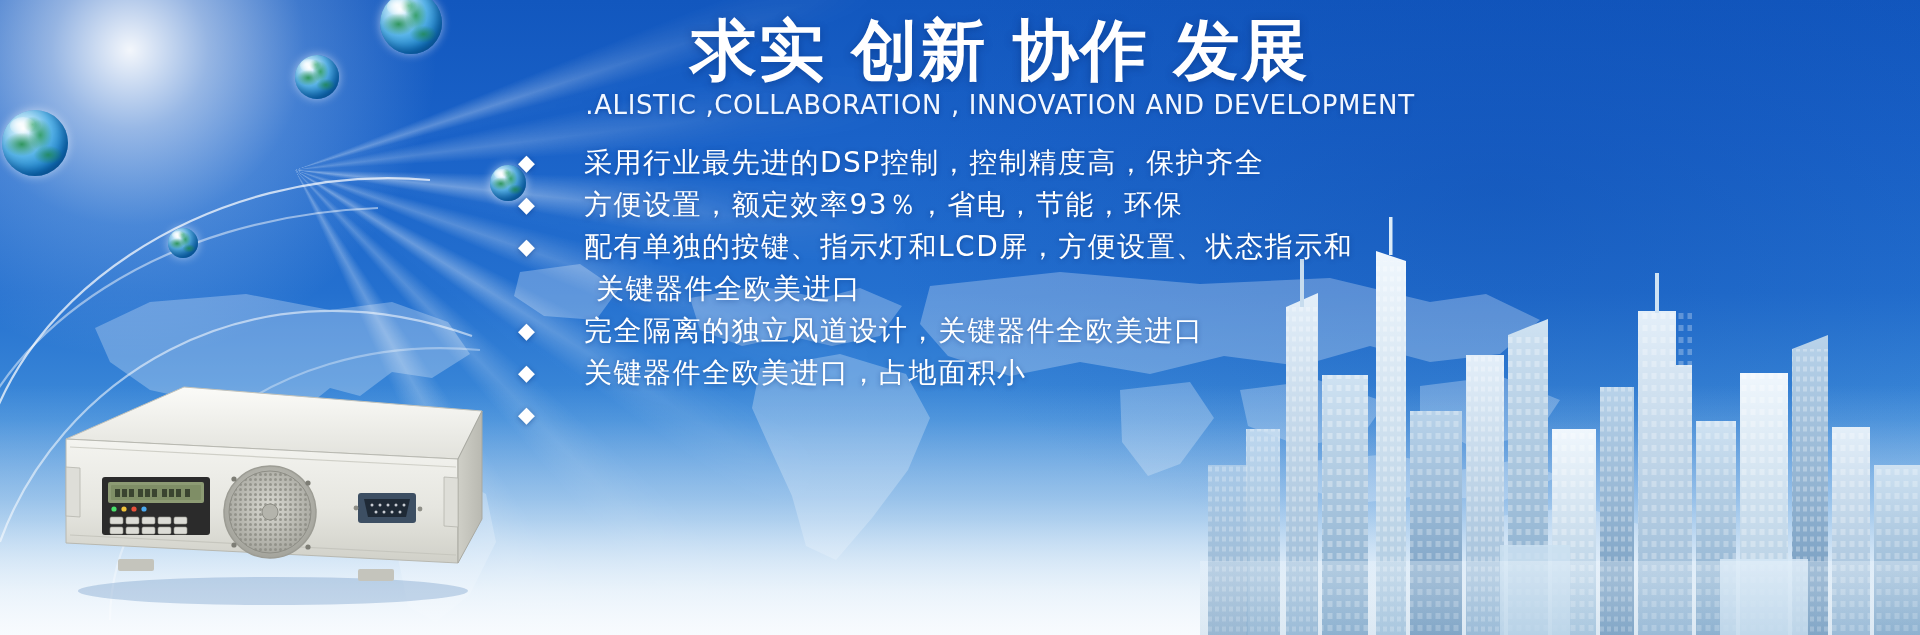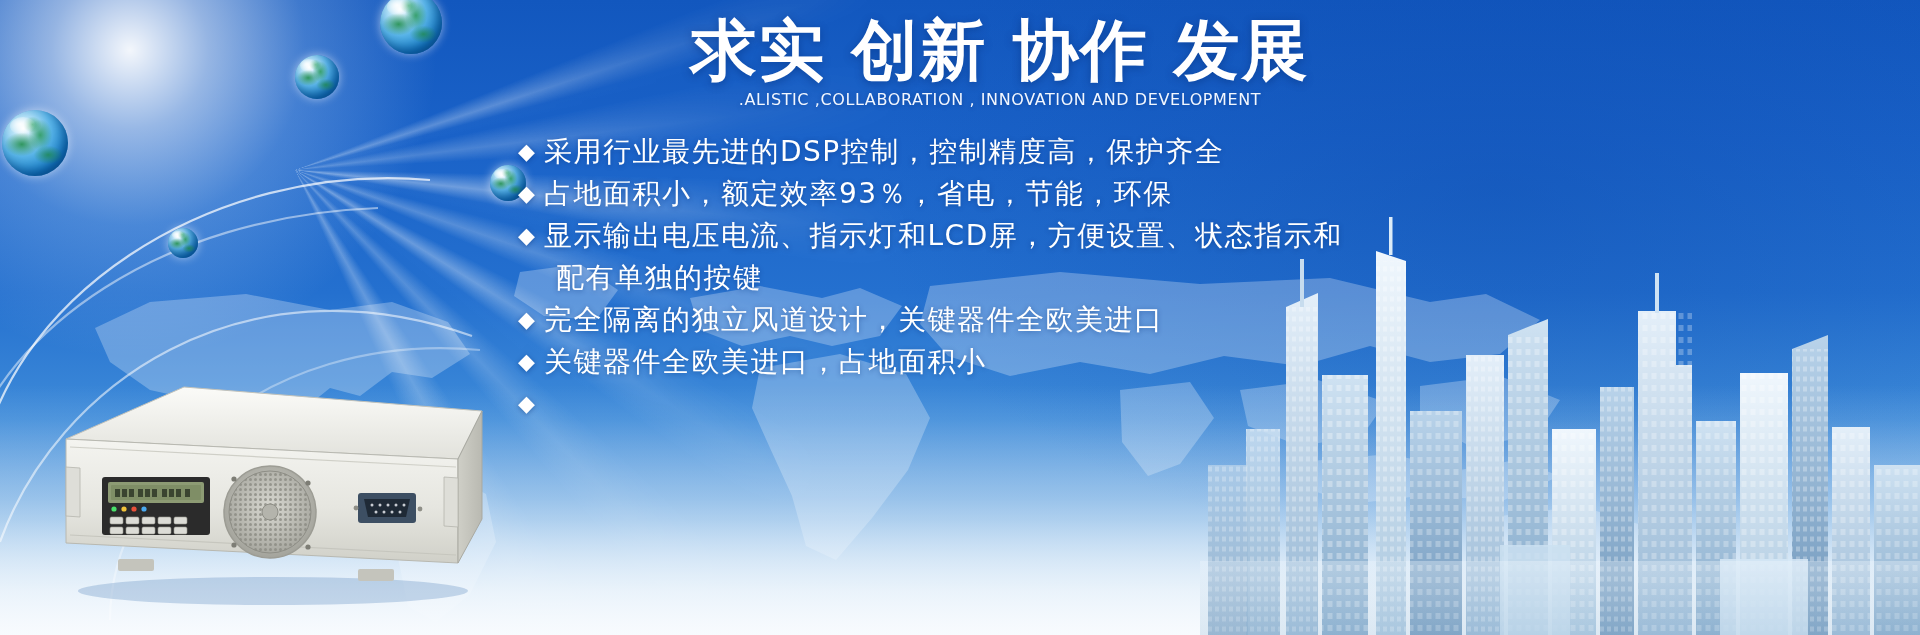--- a/index.html
+++ b/index.html
@@ -169,21 +169,21 @@
     font-size:66px;
     line-height:1.0;
     font-weight:bold;
     letter-spacing:2px;
     text-align:center;
     text-shadow:0 2px 8px rgba(0,40,110,.45);
     white-space:nowrap;
   }
   .subhead{
     color:#f2f7ff;
-    font-size:16px;
+    font-size:26px;
     letter-spacing:.6px;
     text-align:center;
     margin-top:6px;
     white-space:nowrap;
     text-shadow:0 1px 4px rgba(0,40,110,.4);
   }
 
   .bullets{
     margin-top:22px;
     padding-left:18px;
@@ -199,21 +199,21 @@
     white-space:nowrap;
   }
   .bullet .mark{
     flex:0 0 auto;
     width:26px;
     font-size:22px;
     line-height:42px;
     color:#ffffff;
   }
   .bullet .mark.blank{ visibility:hidden; }
-  .bullet .btext{ flex:0 1 auto; }
+  .bullet .btext{ flex:0 1 auto;margin-left:40px; }
   .bullet.cont .btext{ padding-left:12px; }
 </style>
 </head>
 <body>
 
 <div class="banner">
 
   <div class="sky"></div>
   <div class="sky-right"></div>
   <div class="burst"></div>
@@ -473,29 +473,29 @@
     <div class="headline">求实 创新 协作 发展</div>
     <div class="subhead">.ALISTIC ,COLLABORATION , INNOVATION AND DEVELOPMENT</div>
 
     <div class="bullets">
       <div class="bullet">
         <span class="mark">◆</span>
         <span class="btext">采用行业最先进的DSP控制，控制精度高，保护齐全</span>
       </div>
       <div class="bullet">
         <span class="mark">◆</span>
-        <span class="btext">占地面积小，额定效率93％，省电，节能，环保</span>
+        <span class="btext">方便设置，额定效率93％，省电，节能，环保</span>
       </div>
       <div class="bullet">
         <span class="mark">◆</span>
-        <span class="btext">显示输出电压电流、指示灯和LCD屏，方便设置、状态指示和</span>
+        <span class="btext">配有单独的按键、指示灯和LCD屏，方便设置、状态指示和</span>
       </div>
       <div class="bullet cont">
         <span class="mark blank">◆</span>
-        <span class="btext">配有单独的按键</span>
+        <span class="btext">关键器件全欧美进口</span>
       </div>
       <div class="bullet">
         <span class="mark">◆</span>
         <span class="btext">完全隔离的独立风道设计，关键器件全欧美进口</span>
       </div>
       <div class="bullet">
         <span class="mark">◆</span>
         <span class="btext">关键器件全欧美进口，占地面积小</span>
       </div>
       <div class="bullet">

